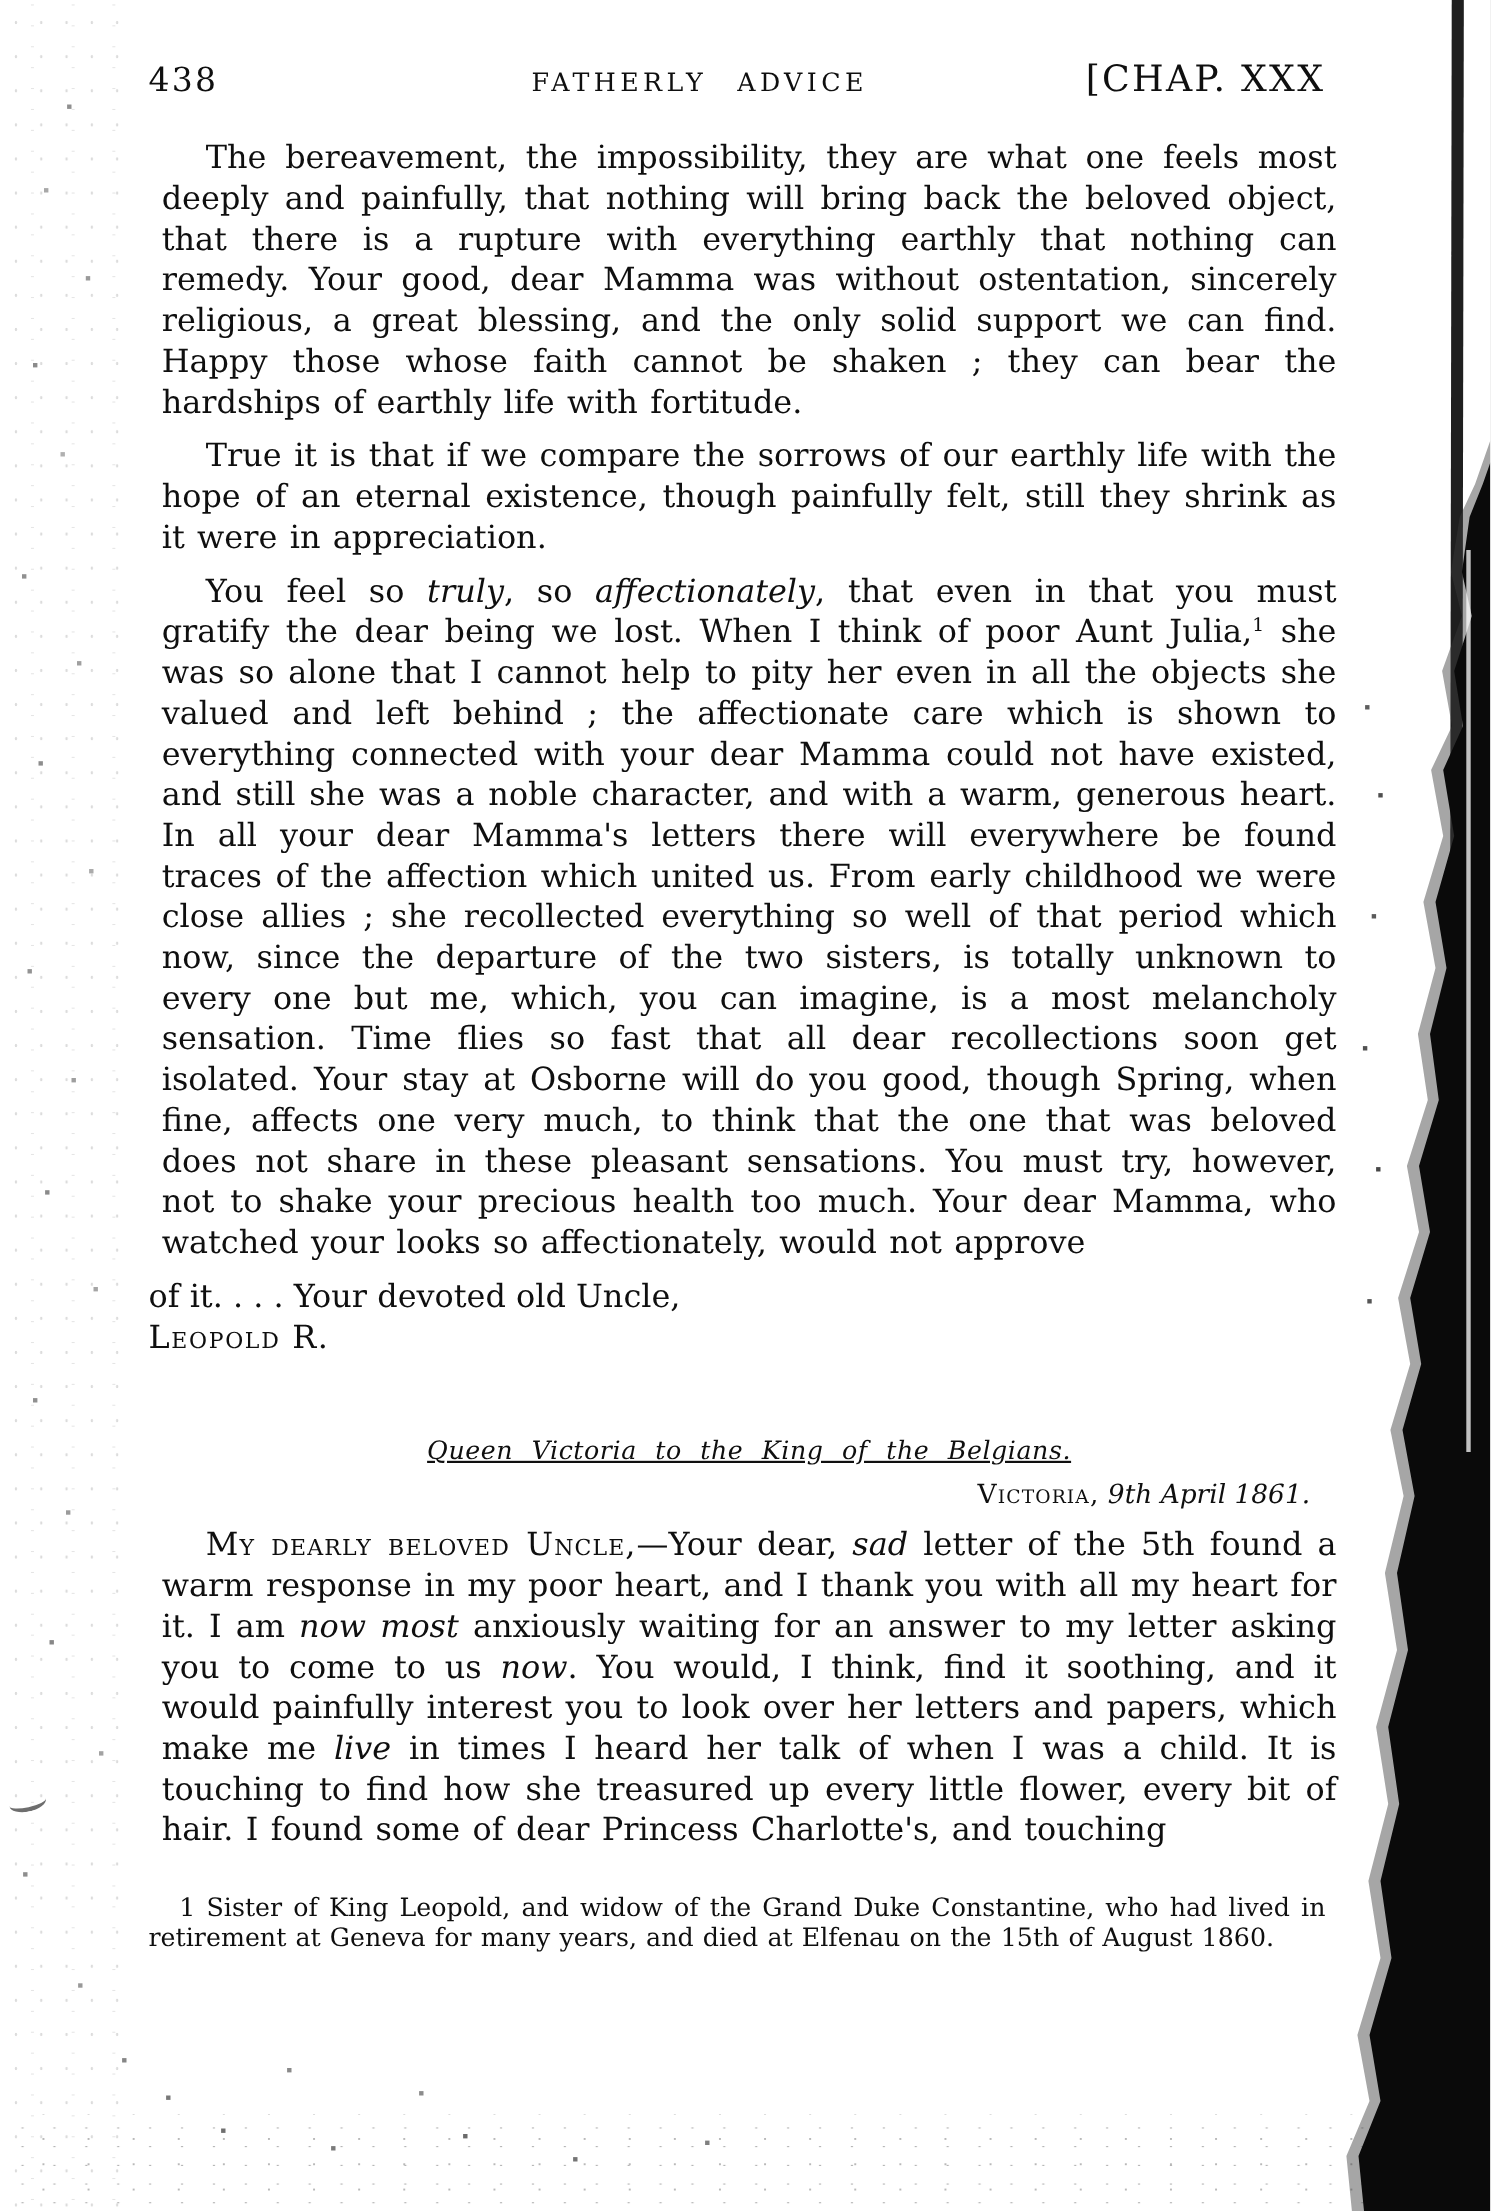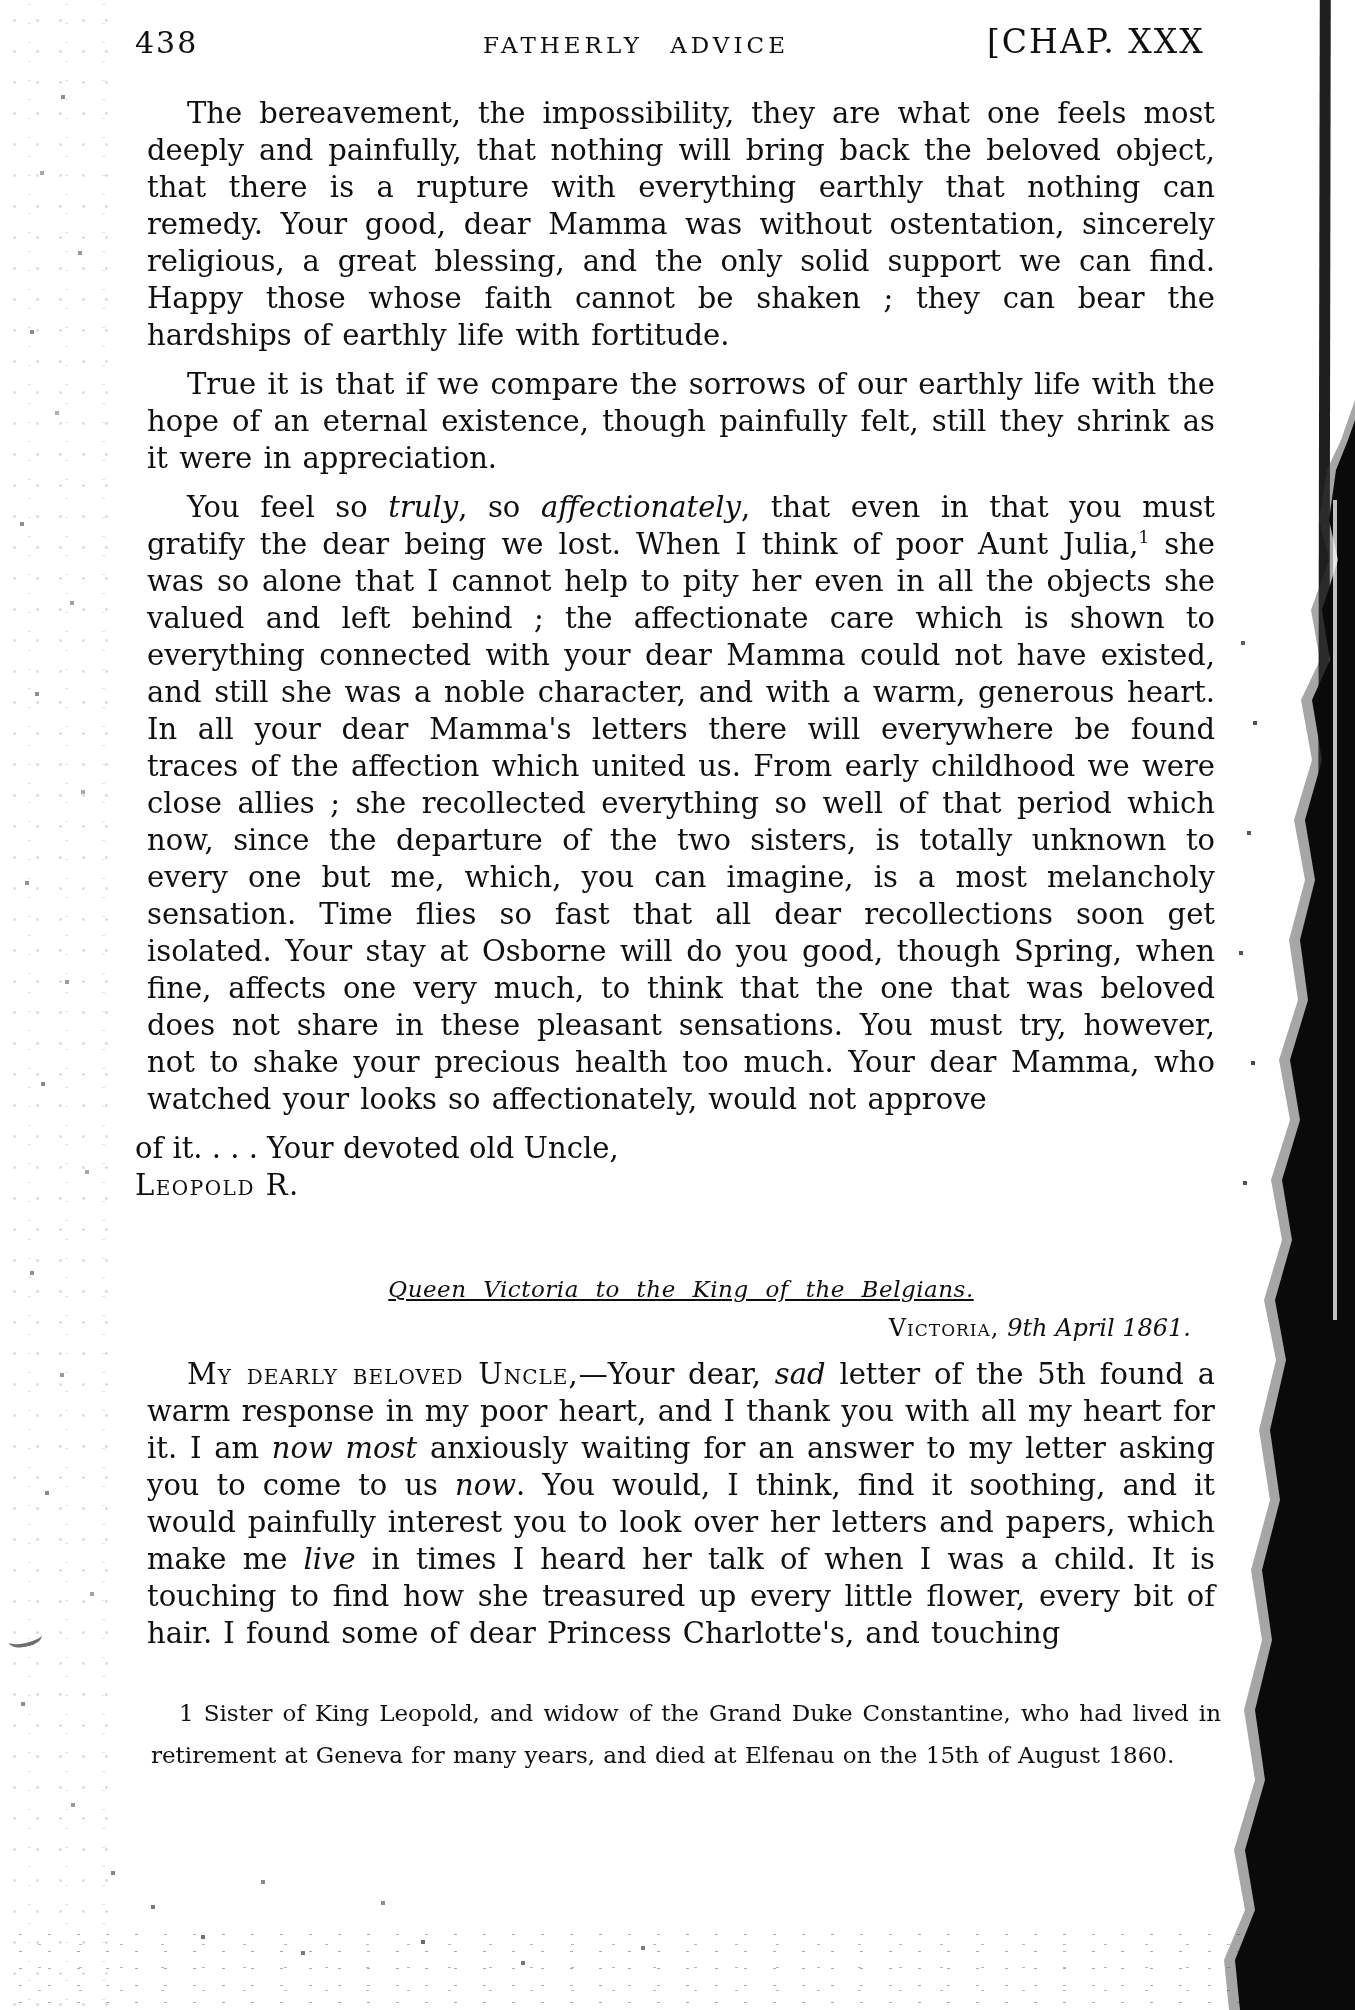--- a/index.html
+++ b/index.html
@@ -1,38 +1,38 @@
 <!DOCTYPE html>
 <html><head>
 <meta charset="utf-8">
 <style>
   html,body{margin:0;padding:0;background:#e8e8e8;}
   .page{
     position:relative;width:1355px;height:2010px;background:#ffffff;
     font-family:"DejaVu Serif", serif;color:#0f0f0f;overflow:hidden;
   }
   
-  .content{position:absolute;left:135px;top:22px;width:1092px;}
+  .content{position:absolute;left:135px;top:52px;width:1092px;}
   .running-head{display:flex;align-items:baseline;font-size:30px;margin-bottom:34px;}
   .page-num{width:150px;letter-spacing:2px;}
   .head-title{flex:1;text-align:center;font-size:23px;letter-spacing:4px;word-spacing:16px;}
   .head-chap{width:240px;text-align:left;font-size:33px;letter-spacing:2px;}
   .body-p{margin:12px;font-size:29px;line-height:37px;text-align:justify;word-spacing:2px;}
   .indent{text-indent:40px;}
   .it{font-style:italic;}
   .fn-ref{font-size:17px;vertical-align:super;line-height:0;}
   .closing-line{display:flex;justify-content:space-between;font-size:29px;line-height:37px;flex-direction:column;}
   .sig{font-variant:small-caps;letter-spacing:1.5px;}
   .letter2-heading{margin:72px 0 0 0;text-align:center;font-style:italic;font-size:23px;word-spacing:9px;letter-spacing:.5px;text-decoration:underline;}
   .dateline{text-align:right;font-size:24px;margin-top:12px;padding-right:36px;}
   .place{font-variant:small-caps;letter-spacing:1px;}
   .date{font-style:italic;}
   .letter2-p{margin-top:14px;}
   .salutation{font-variant:small-caps;letter-spacing:1px;}
-  .footnote{margin:40px 0 0 16px;font-size:23px;line-height:42px;text-align:justify;text-indent:28px;word-spacing:1px;width:1070px;}
+  .footnote{margin:40px 0 0 0;font-size:23px;line-height:27px;text-align:justify;text-indent:28px;word-spacing:1px;width:1070px;}
   
   .vline{position:absolute;left:1318px;top:0;width:11px;height:2010px;background:#0c0c0c;opacity:.92;transform:rotate(.1deg);}
   .binding-svg{position:absolute;right:0;top:0;}
   .left-noise{
     position:absolute;left:0;top:0;width:115px;height:2010px;opacity:.20;
     background-image:radial-gradient(#555 1px, transparent 1.4px),radial-gradient(#777 1px, transparent 1.4px);
     background-size:23px 31px,37px 19px;background-position:3px 5px,11px 14px;
   }
   .bottom-noise{
     position:absolute;left:0;top:1922px;width:1250px;height:88px;opacity:.45;

